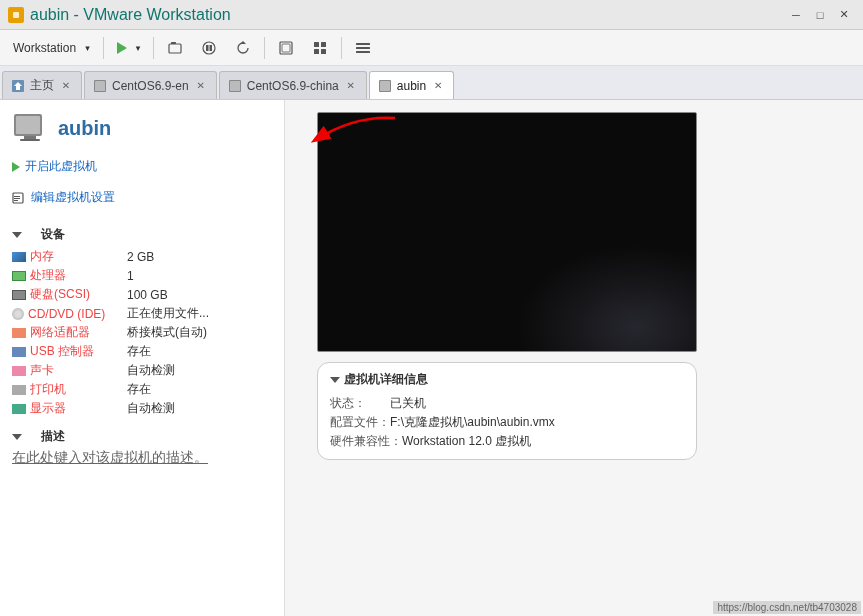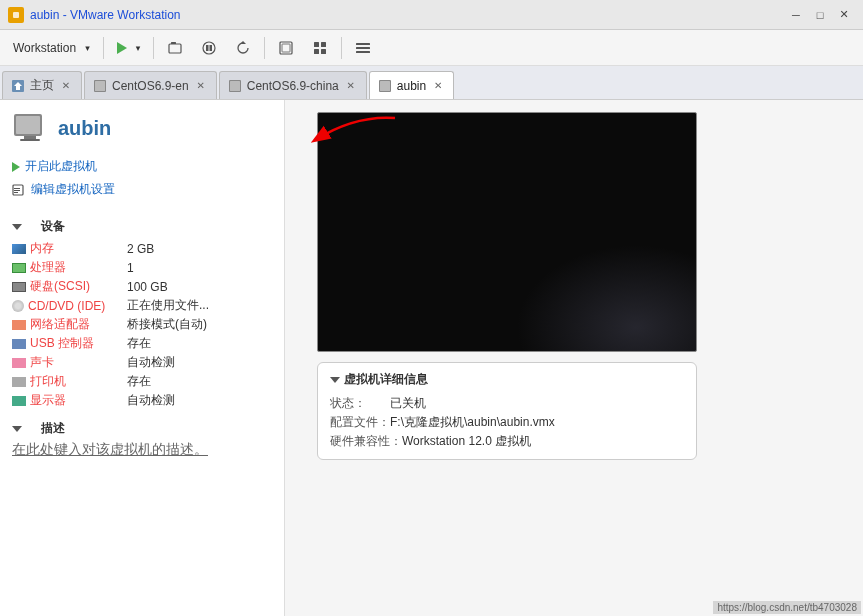--- a/index.html
+++ b/index.html
@@ -30,22 +30,22 @@
       gap: 6px;
     }
     .title-bar-icon {
       width: 16px;
       height: 16px;
       background: #e8a000;
       border-radius: 2px;
       display: flex; align-items: center; justify-content: center;
     }
     .title-bar-text {
-      font-size: 12px;
-      color: #1d4ed8;
+      font-size: 16px;
+      color: #0f766e;
     }
     .title-bar-controls {
       display: flex;
       gap: 2px;
     }
     .title-btn {
       width: 22px;
       height: 18px;
       background: transparent;
       border: none;
@@ -267,21 +267,21 @@
       right: 0;
       width: 200px;
       height: 120px;
       background: radial-gradient(ellipse at 70% 80%, rgba(80,80,100,0.4), transparent 60%);
     }
 
     
     .vm-details {
       background: #fff;
       border: 1px solid #ccc;
-      border-radius: 6px;
+      border-radius: 12px;
       padding: 8px 12px;
       font-size: 12px;
       margin-left: 20px;
       width: 380px;
     }
     .vm-details-header {
       display: flex;
       align-items: center;
       gap: 4px;
       font-weight: bold;
@@ -441,21 +441,21 @@
         <rect x="8" y="29" width="20" height="2" rx="1" fill="#666"></rect>
       </svg>
       <span class="vm-header-title">aubin</span>
     </div>
 
     <div class="vm-actions">
       <div class="vm-action-link">
         <div class="action-play"></div>
         <span>开启此虚拟机</span>
       </div>
-      <div class="vm-action-link" style="margin-top:2px;">
+      <div class="vm-action-link" style="margin-top:10px;">
         <svg width="14" height="14" viewBox="0 0 14 14">
           <rect x="1" y="2" width="10" height="10" rx="1" fill="none" stroke="#555" stroke-width="1.2"></rect>
           <rect x="2" y="5" width="6" height="1" fill="#555"></rect>
           <rect x="2" y="7" width="6" height="1" fill="#555"></rect>
           <rect x="2" y="9" width="4" height="1" fill="#555"></rect>
         </svg>
         <span>编辑虚拟机设置</span>
       </div>
     </div>
 

